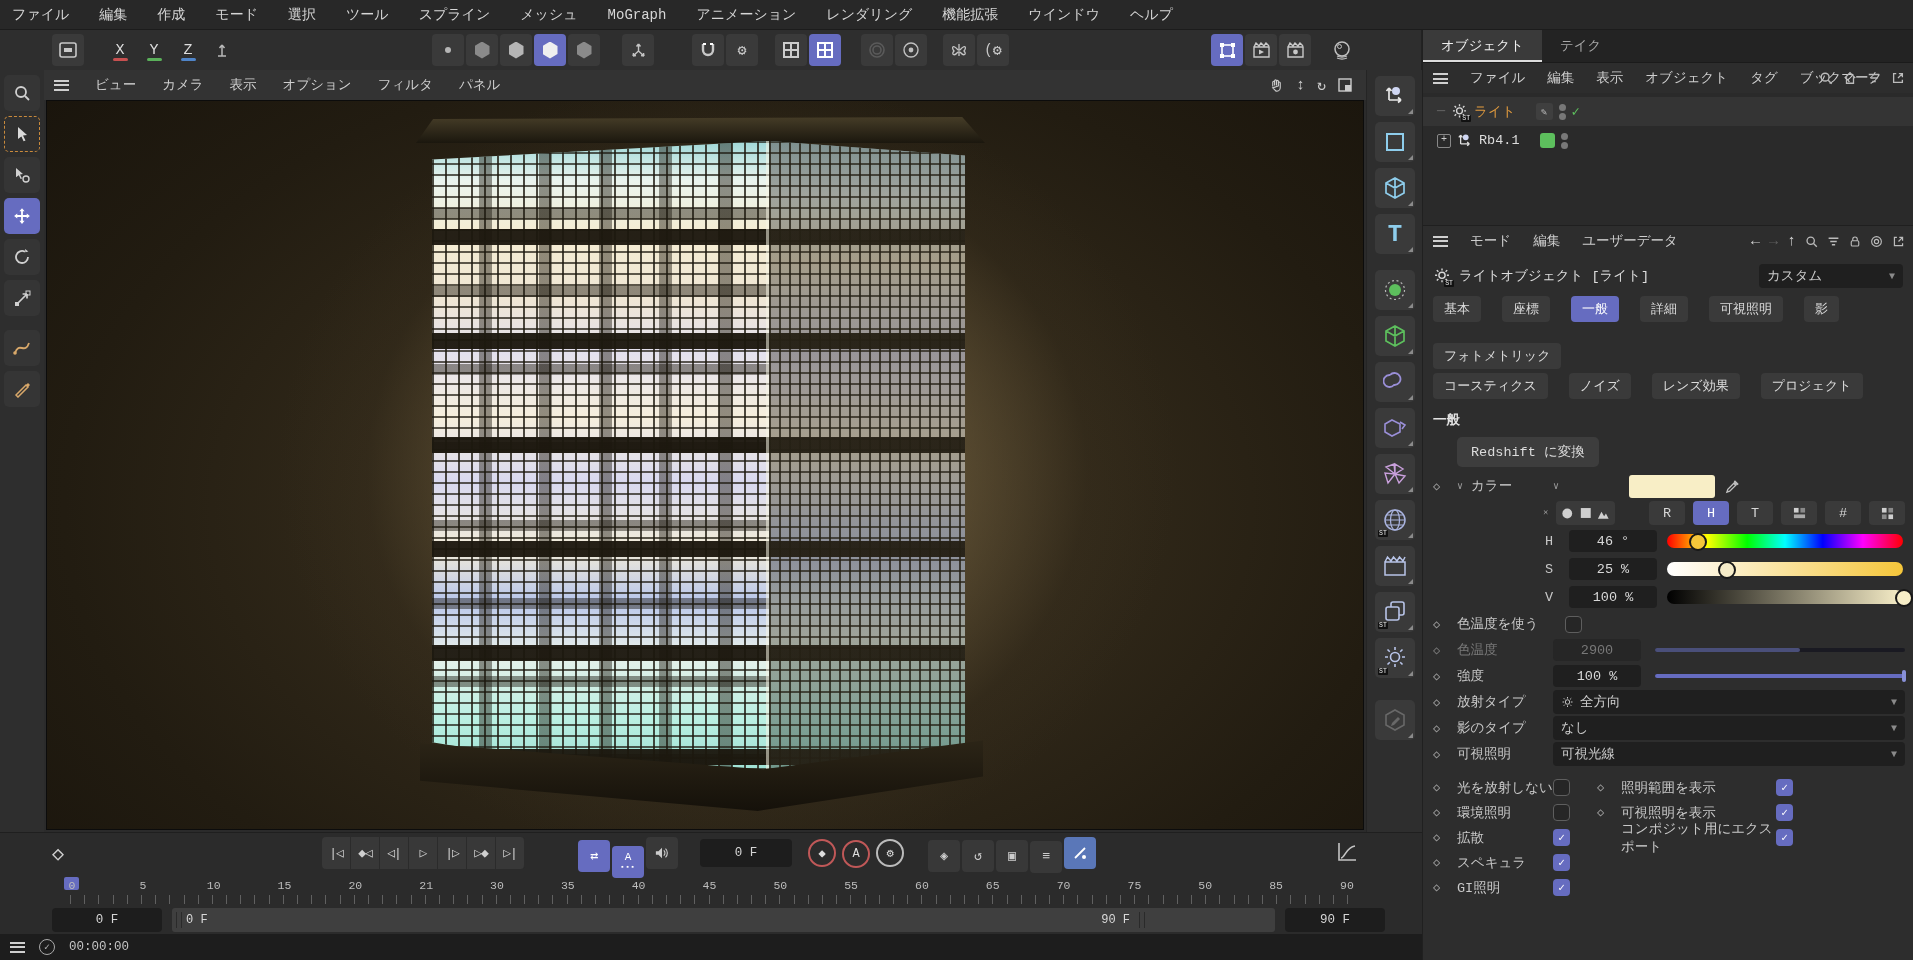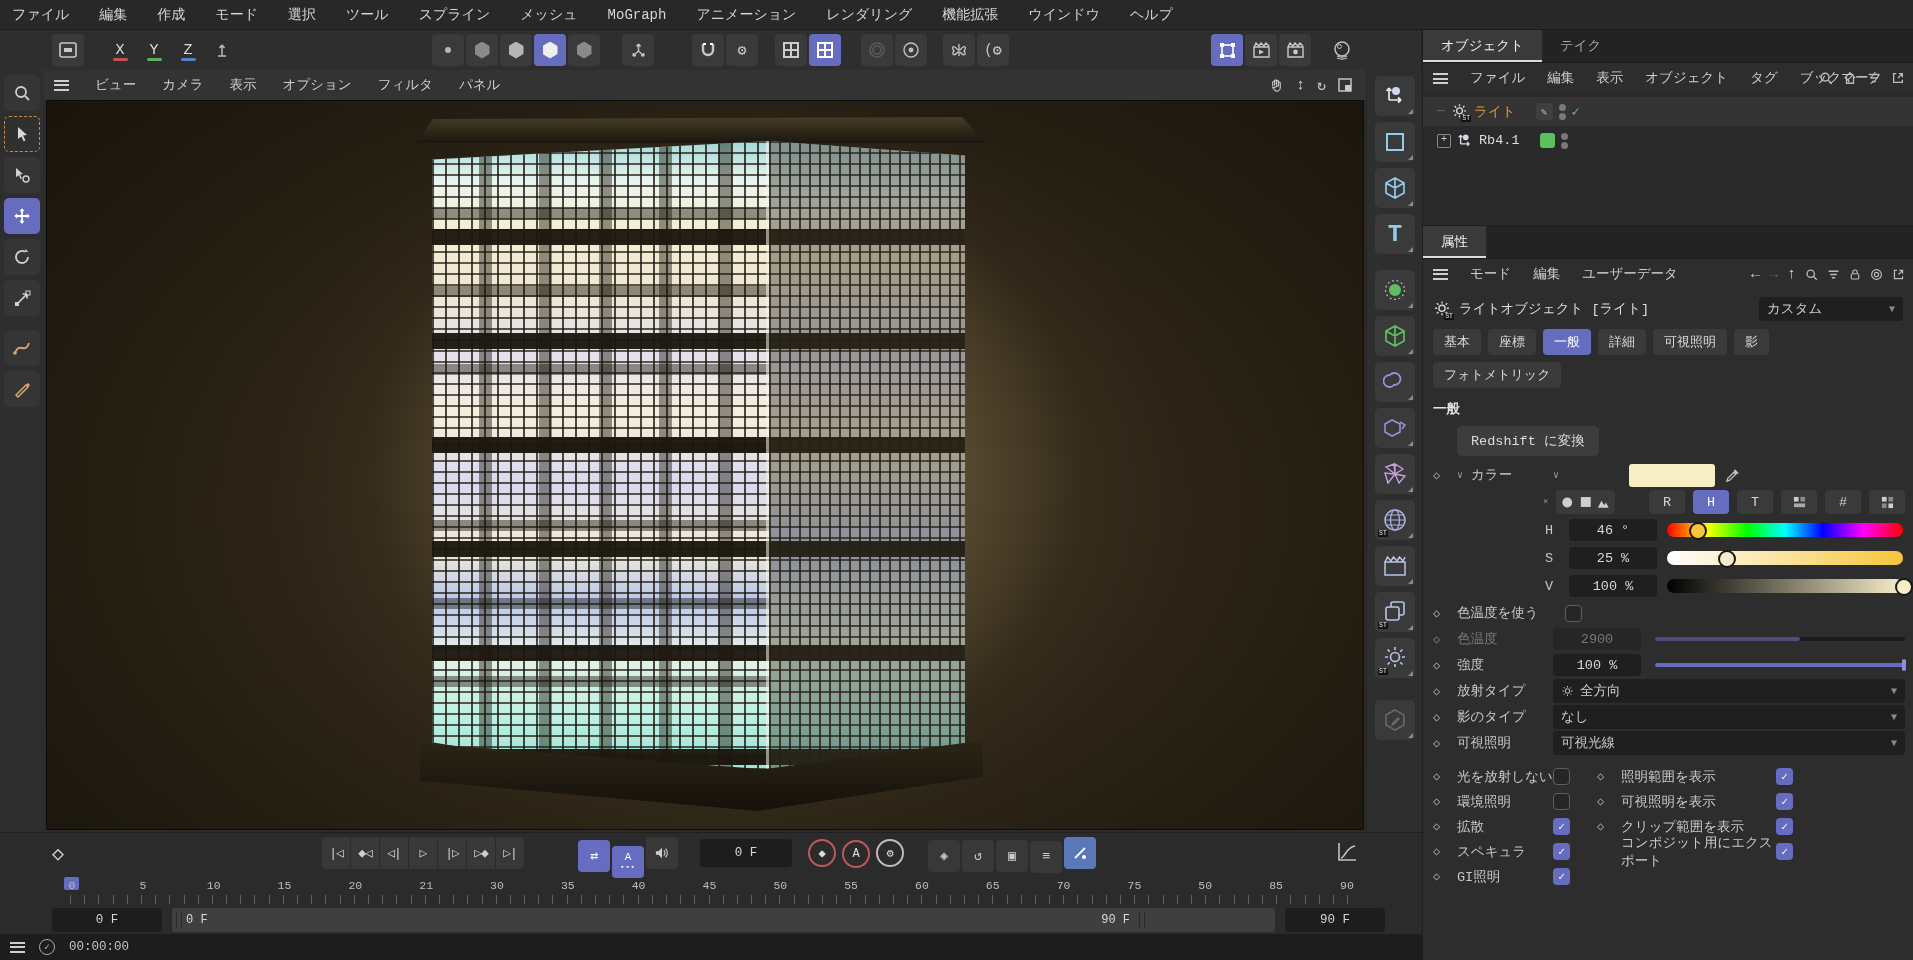--- a/index.html
+++ b/index.html
@@ -85,21 +85,21 @@
   .dots{display:flex;flex-direction:column;gap:2px;}
   .dots i{width:7px;height:7px;border-radius:50%;background:#787878;}
   .greensq{width:15px;height:15px;border-radius:3px;background:#5dbf5d;}
   .expander{width:12px;height:12px;border:1px solid #888;color:#ccc;font-size:10px;line-height:10px;text-align:center;border-radius:2px;}
   
   #am-content{padding:4px 8px 0 10px;}
   .am-title{display:flex;align-items:center;height:32px;gap:8px;position:relative;}
   .dropdown{background:#1f1f1f;border-radius:4px;height:24px;display:flex;align-items:center;padding:0 8px;color:#ccc;position:relative;}
   .dropdown .arr{margin-left:auto;color:#8a8a8a;font-size:10px;}
   .preset-dd{position:absolute;right:2px;width:144px;box-sizing:border-box;}
-  .am-tabs{display:flex;flex-wrap:wrap;gap:7px;margin:4px 0 2px 0;width:460px;}
+  .am-tabs{display:flex;flex-wrap:wrap;gap:21px;margin:4px 0 2px 0;width:460px;}
   .atab{background:#3a3a3a;border-radius:4px;padding:4px 11px;color:#dcdcdc;font-size:13px;}
   .atab.sel{background:#666cc0;color:#fff;}
   .section-t{margin:12px 0 4px 0;color:#e2e2e2;font-weight:bold;}
   .btn-cv{display:inline-block;background:#3d3d3d;border-radius:5px;padding:6px 14px;color:#dcdcdc;margin:4px 0 6px 24px;}
   .prow{display:flex;align-items:center;height:26px;}
   .diamond{width:24px;color:#9a9a9a;font-size:12px;}
   .diamond::before{content:"◇";}
   .nodia .diamond::before{content:"";}
   .chev{color:#9a9a9a;font-size:10px;width:14px;}
   .plabel{width:96px;color:#c8c8c8;}
@@ -548,23 +548,20 @@
       <span class="toggles">
         <span class="greensq"></span>
         <span class="dots">
             <i></i>
             <i></i>
           </span>
       </span>
     </div>
   </div>
 
-  <div class="tabs-bar">
-    <span class="tab sel">属性</span>
-  </div>
   <div class="panel-menu">
     <span class="bars"></span>
     <span class="mi">モード</span>
     <span class="mi">編集</span>
     <span class="mi">ユーザーデータ</span>
     <span class="right-icons" style="gap:9px;">
       <span style="color:#d0d0d0;font-size:15px;">←</span>
       <span style="color:#5e5e5e;font-size:15px;">→</span>
       <span style="color:#d0d0d0;font-size:15px;">↑</span>
       <span>
@@ -616,20 +613,27 @@
 
     <div class="am-tabs">
 
     <span class="atab">基本</span>
         <span class="atab">座標</span>
         <span class="atab sel">一般</span>
         <span class="atab">詳細</span>
         <span class="atab">可視照明</span>
         <span class="atab">影</span>
         <span class="atab">フォトメトリック</span>
+      </div>
+    <div class="am-tabs">
+
+    <span class="atab">コースティクス</span>
+        <span class="atab">ノイズ</span>
+        <span class="atab">レンズ効果</span>
+        <span class="atab">プロジェクト</span>
       </div>
 
     <div class="section-t">一般</div>
     <span class="btn-cv">Redshift に変換</span>
 
     <div class="prow">
       <span class="diamond"></span>
       <span class="chev">∨</span>
       <span class="plabel" style="width:82px;">カラー</span>
       <span class="chev">∨</span>
@@ -786,25 +790,20 @@
       <div class="col-r">
 
       <div class="cbrow">
           <span class="diamond"></span>
           <span class="plabel2">照明範囲を表示</span>
           <span class="checkbox on"></span>
         </div>
           <div class="cbrow">
           <span class="diamond"></span>
           <span class="plabel2">可視照明を表示</span>
-          <span class="checkbox on"></span>
-        </div>
-          <div class="cbrow">
-          <span class="diamond"></span>
-          <span class="plabel2">クリップ範囲を表示</span>
           <span class="checkbox on"></span>
         </div>
           <div class="cbrow nodia">
           <span class="diamond"></span>
           <span class="plabel2">コンポジット用にエクスポート</span>
           <span class="checkbox on"></span>
         </div>
         </div>
     </div>
   </div>

